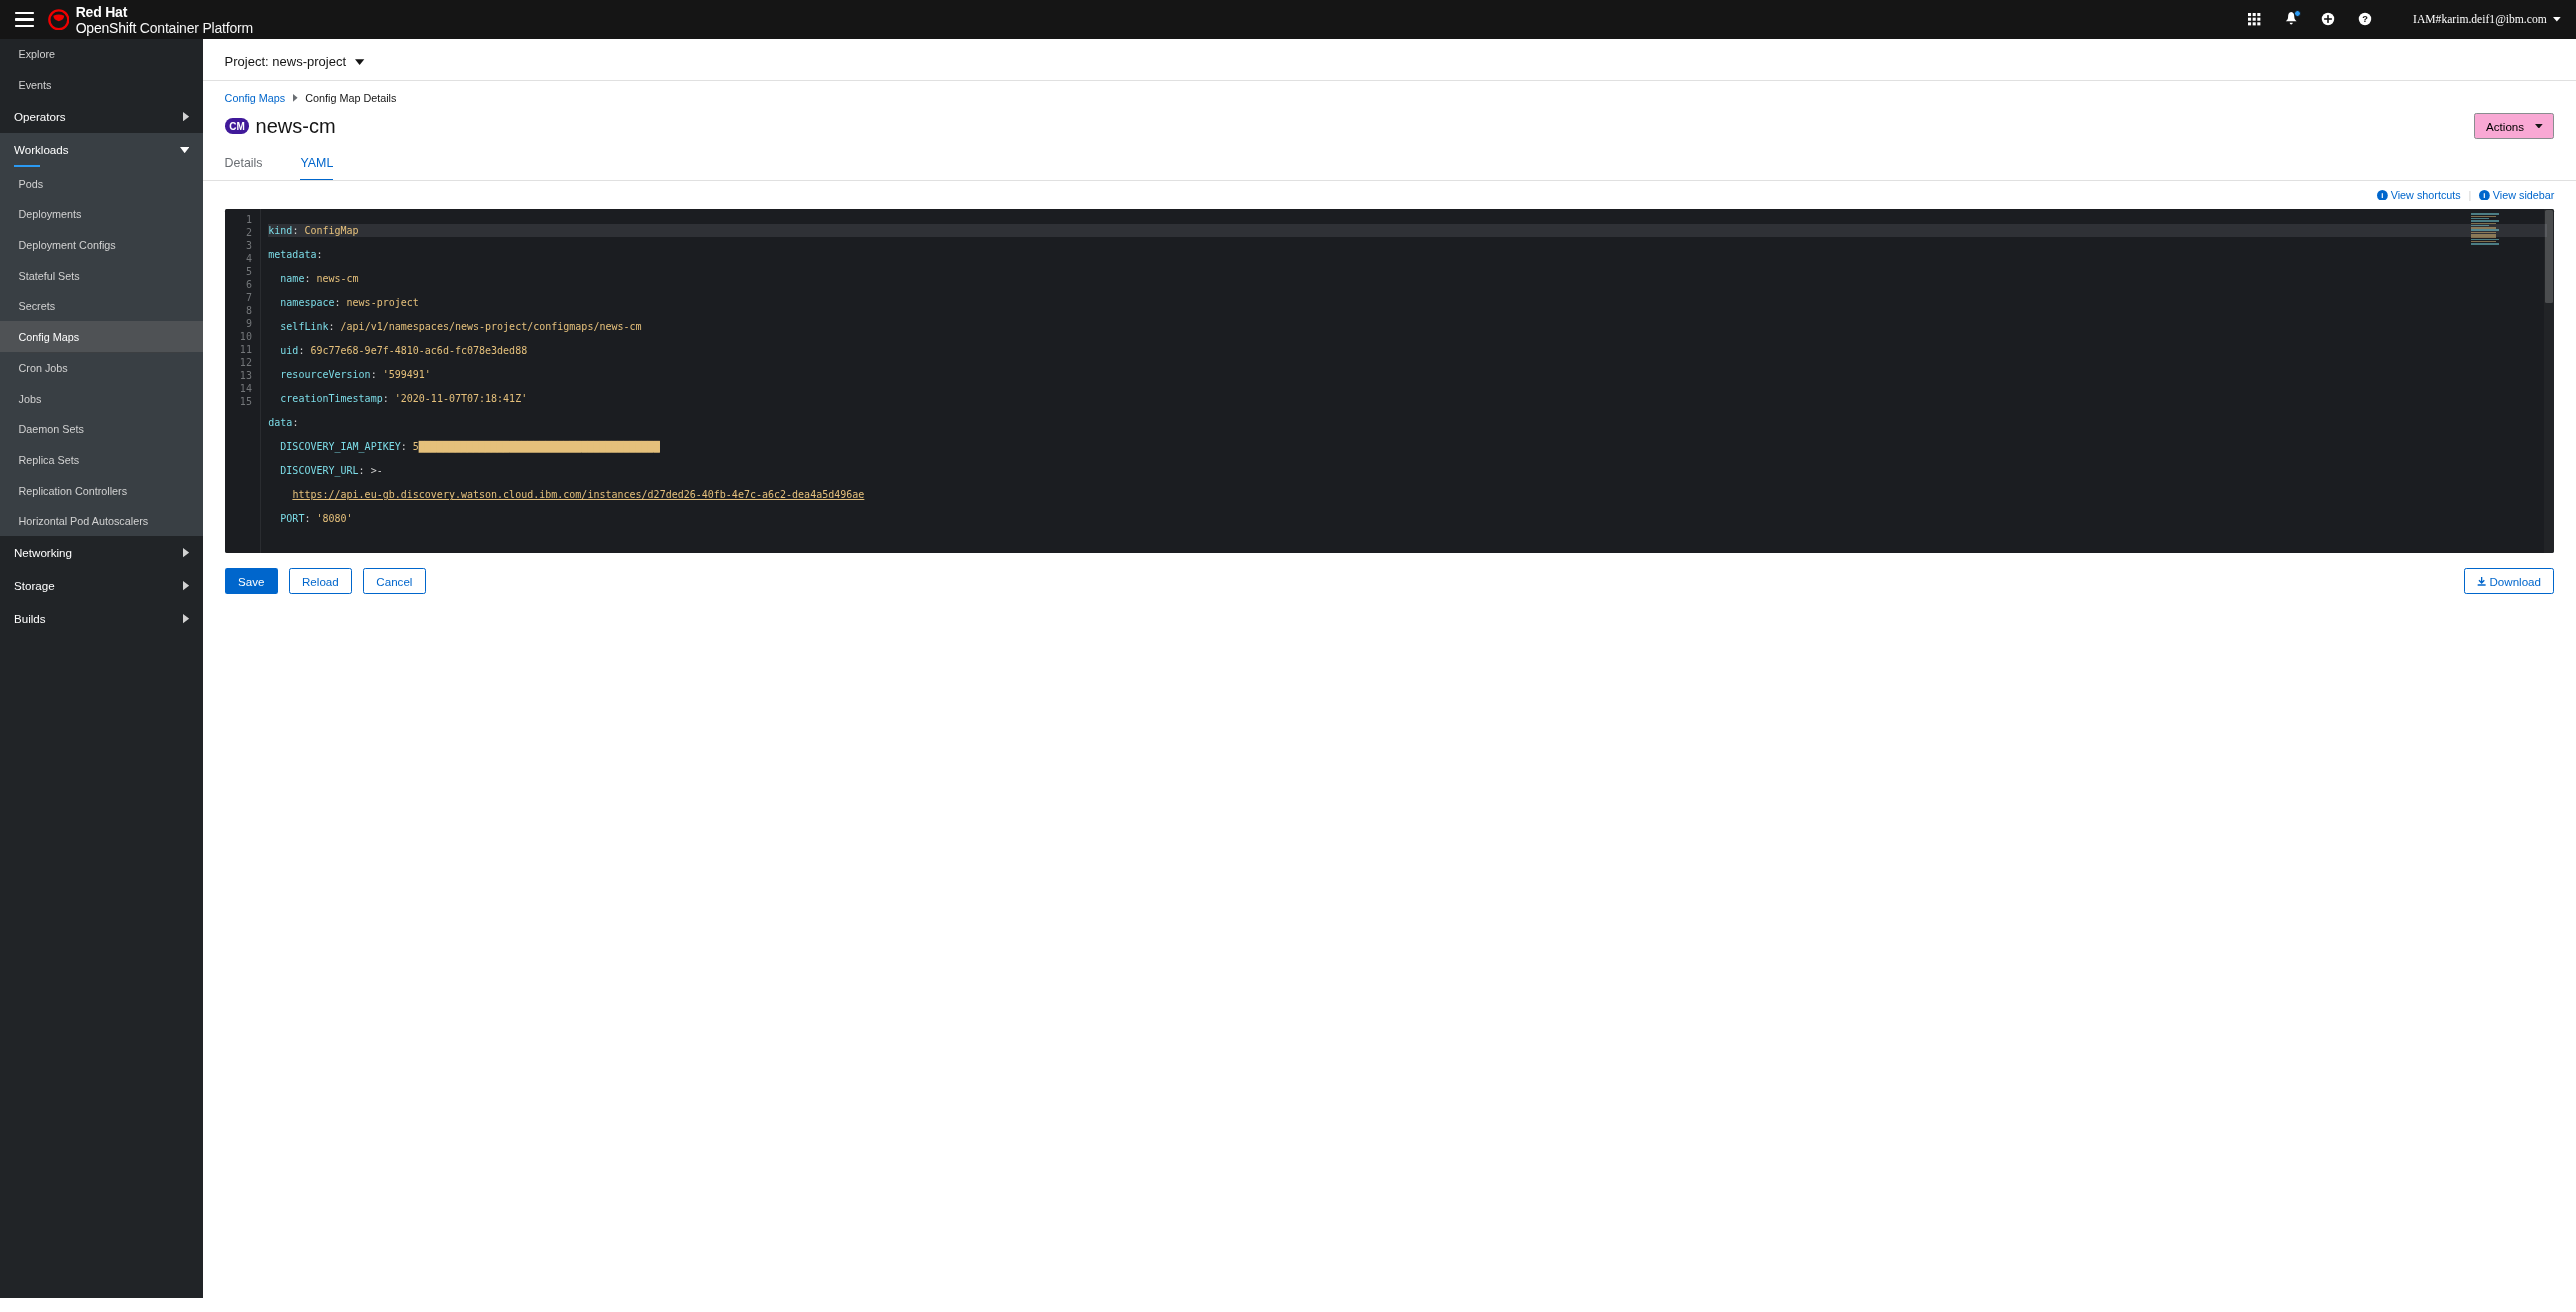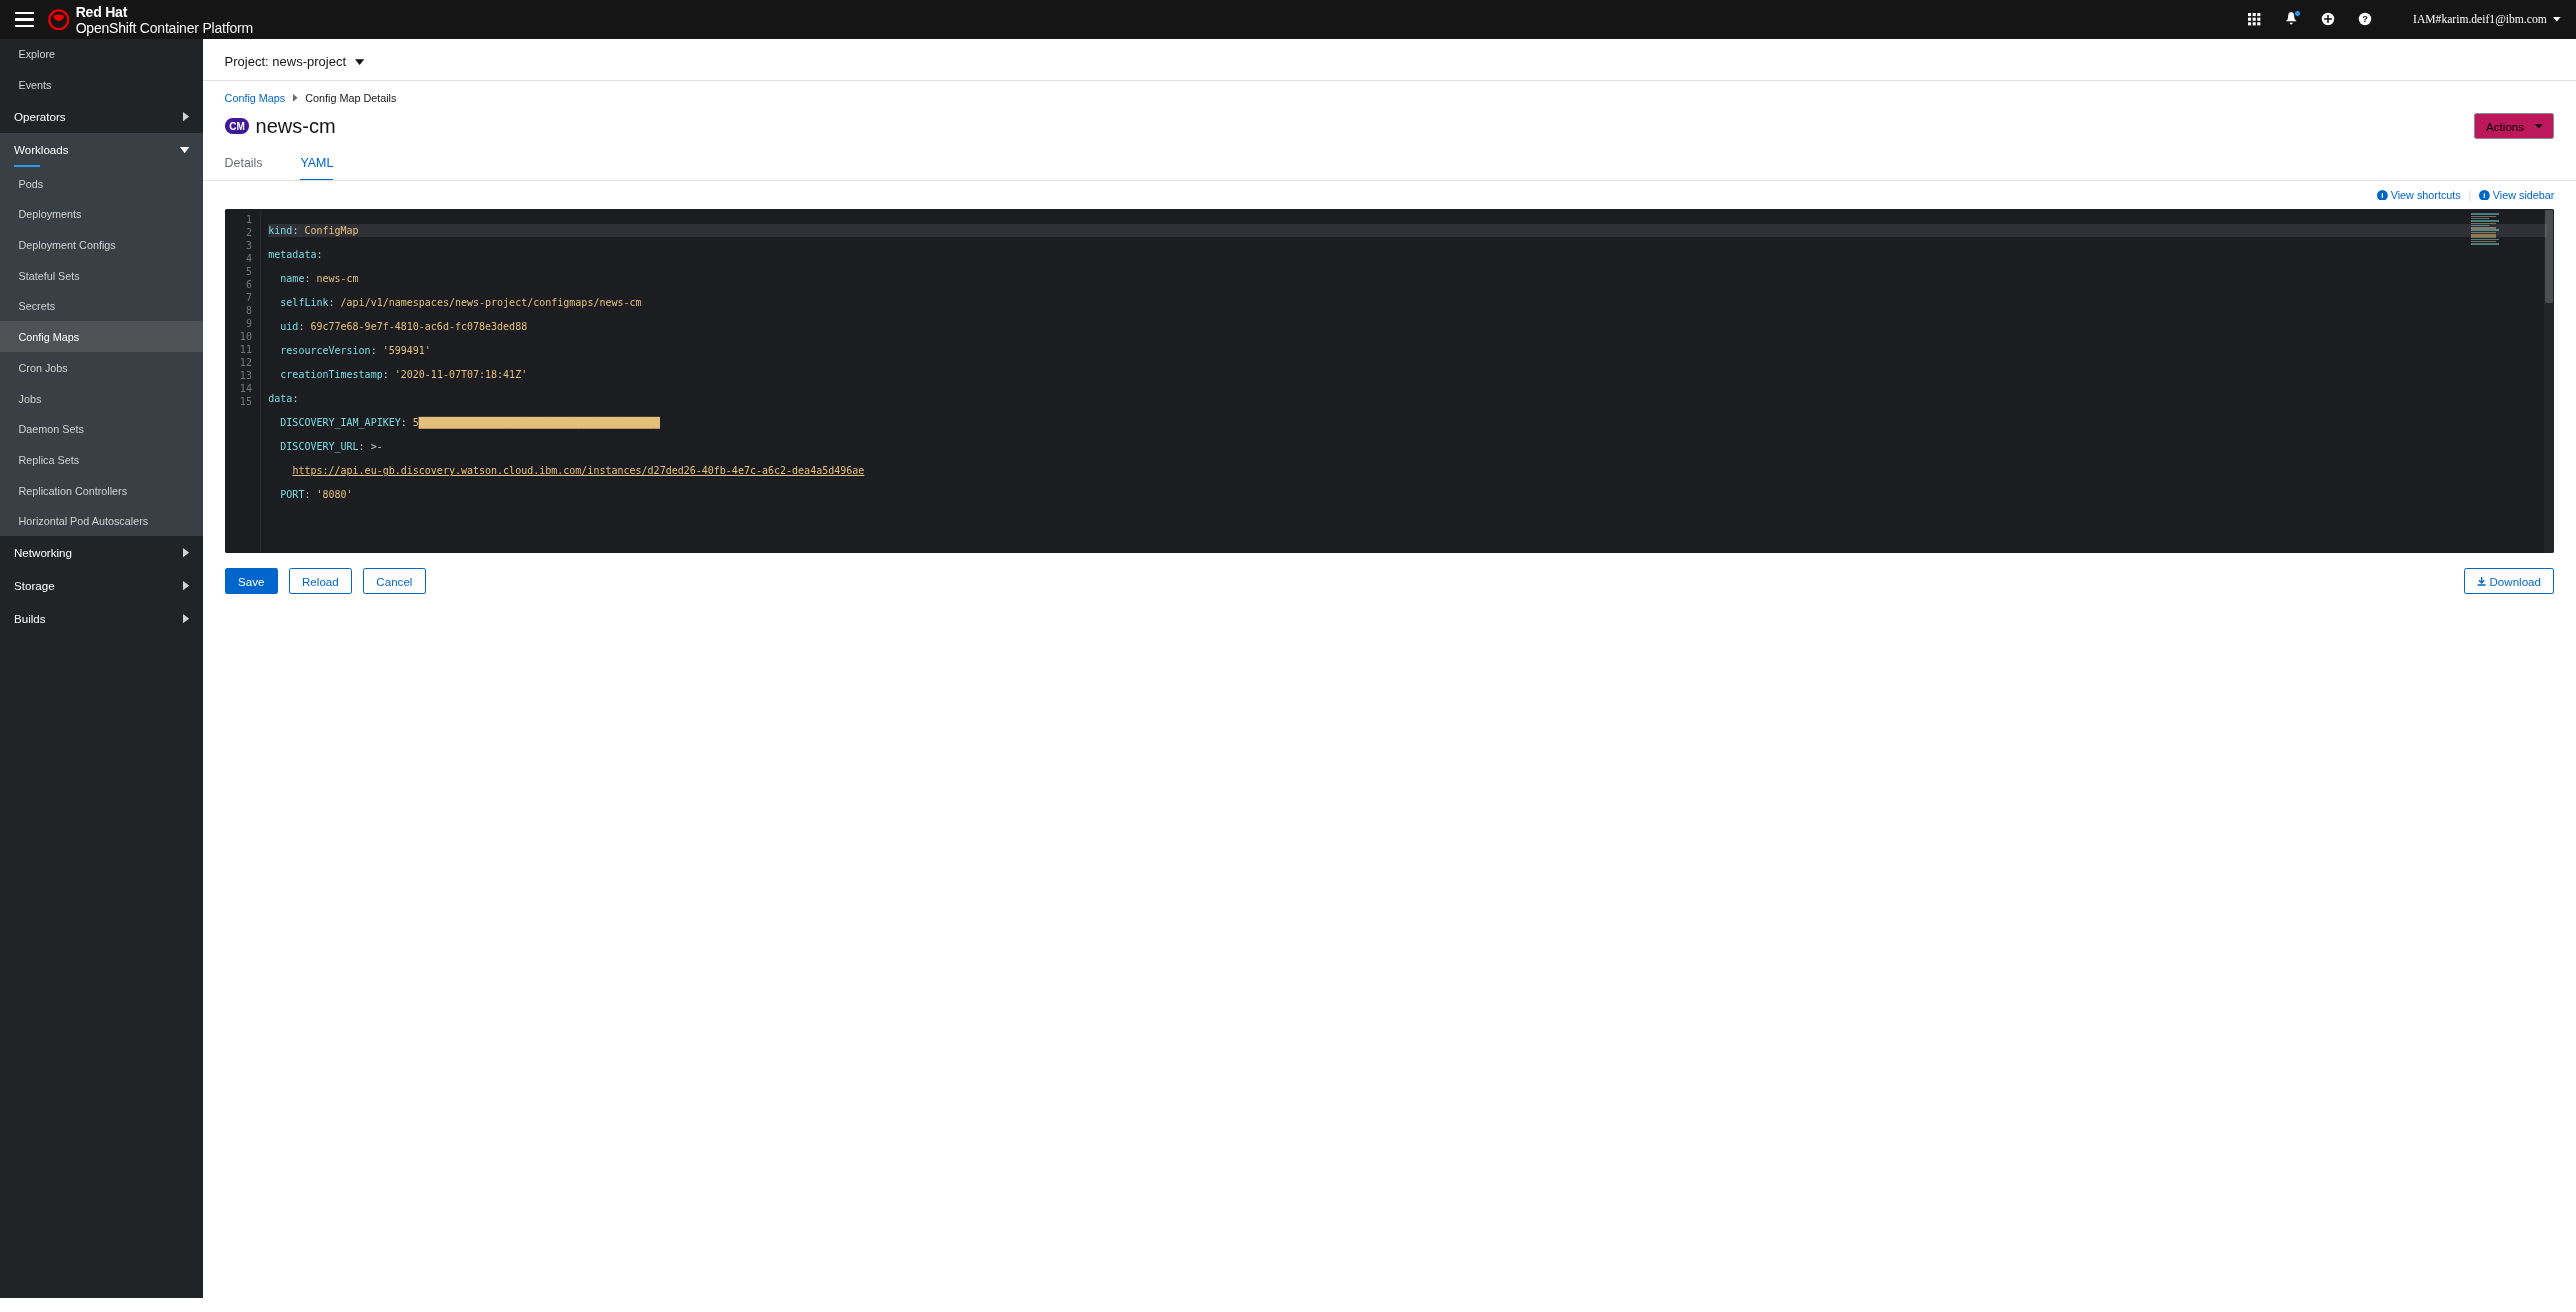--- a/index.html
+++ b/index.html
@@ -43,21 +43,21 @@
 
 .breadcrumb { padding: 10.8px 21.6px 0 21.6px; font-size: 10.8px; display: flex; align-items: center; gap: 7.7px; }
 .breadcrumb a { color: #06c; text-decoration: none; }
 .breadcrumb .sep { color: #6a6e73; }
 .breadcrumb .current { color: #151515; }
 
 .resource-header { display: flex; justify-content: space-between; padding: 9.3px 21.6px 0px 21.6px; }
 .resource-title { display: flex; align-items: center; gap: 6.2px; }
 .resource-badge { background: #40199a; color: #fff; font-size: 10px; font-weight: 700; padding: 2.3px 4.6px; border-radius: 7.7px; }
 .resource-name { font-size: 20px; font-weight: 400; }
-.actions-btn { border: 0.8px solid #8a8d90; background: #be185d; padding: 5.4px 10.8px; border-radius: 2.3px; font-size: 11.6px; cursor: pointer; display: flex; align-items: center; gap: 10.8px; }
+.actions-btn { border: 0.8px solid #8a8d90; background: #f9a8d4; padding: 5.4px 10.8px; border-radius: 2.3px; font-size: 11.6px; cursor: pointer; display: flex; align-items: center; gap: 10.8px; }
 
 
 .tabs { display: flex; gap: 38px; padding: 17px 21.6px 0 21.6px; border-bottom: 0.8px solid #e0e0e0; }
 .tab { padding-bottom: 9.3px; font-size: 12.4px; color: #6a6e73; cursor: pointer; border-bottom: 1.5px solid transparent; }
 .tab.active { color: #06c; border-bottom: 1.5px solid #06c; }
 
 
 .editor-toolbar { display: flex; justify-content: flex-end; align-items: center; padding: 7.7px 21.6px; gap: 7.7px; font-size: 10.8px; }
 .editor-toolbar a { color: #06c; text-decoration: none; display: inline-flex; align-items: center; gap: 3.1px; }
 .editor-toolbar .divider-v { color: #d2d2d2; }
@@ -275,20 +275,21 @@
         <div>11</div>
         <div>12</div>
         <div>13</div>
         <div>14</div>
         <div>15</div>
       </div>
       <div class="code">
 <div class="code-line hl"><span class="tok-key">kind</span>: <span class="tok-val">ConfigMap</span></div>
 <div class="code-line"><span class="tok-key">metadata</span>:</div>
 <div class="code-line">  <span class="tok-key">name</span>: <span class="tok-val">news-cm</span></div>
+<div class="code-line">  <span class="tok-key">namespace</span>: <span class="tok-val">news-project</span></div>
 <div class="code-line">  <span class="tok-key">selfLink</span>: <span class="tok-val">/api/v1/namespaces/news-project/configmaps/news-cm</span></div>
 <div class="code-line">  <span class="tok-key">uid</span>: <span class="tok-val">69c77e68-9e7f-4810-ac6d-fc078e3ded88</span></div>
 <div class="code-line">  <span class="tok-key">resourceVersion</span>: <span class="tok-str">'599491'</span></div>
 <div class="code-line">  <span class="tok-key">creationTimestamp</span>: <span class="tok-str">'2020-11-07T07:18:41Z'</span></div>
 <div class="code-line"><span class="tok-key">data</span>:</div>
 <div class="code-line">  <span class="tok-key">DISCOVERY_IAM_APIKEY</span>: <span class="tok-val">5</span><span class="redact">████████████████████████████████████████</span></div>
 <div class="code-line">  <span class="tok-key">DISCOVERY_URL</span>: <span>&gt;-</span></div>
 <div class="code-line">    <span class="tok-link">https://api.eu-gb.discovery.watson.cloud.ibm.com/instances/d27ded26-40fb-4e7c-a6c2-dea4a5d496ae</span></div>
 <div class="code-line">  <span class="tok-key">PORT</span>: <span class="tok-str">'8080'</span></div>
 

